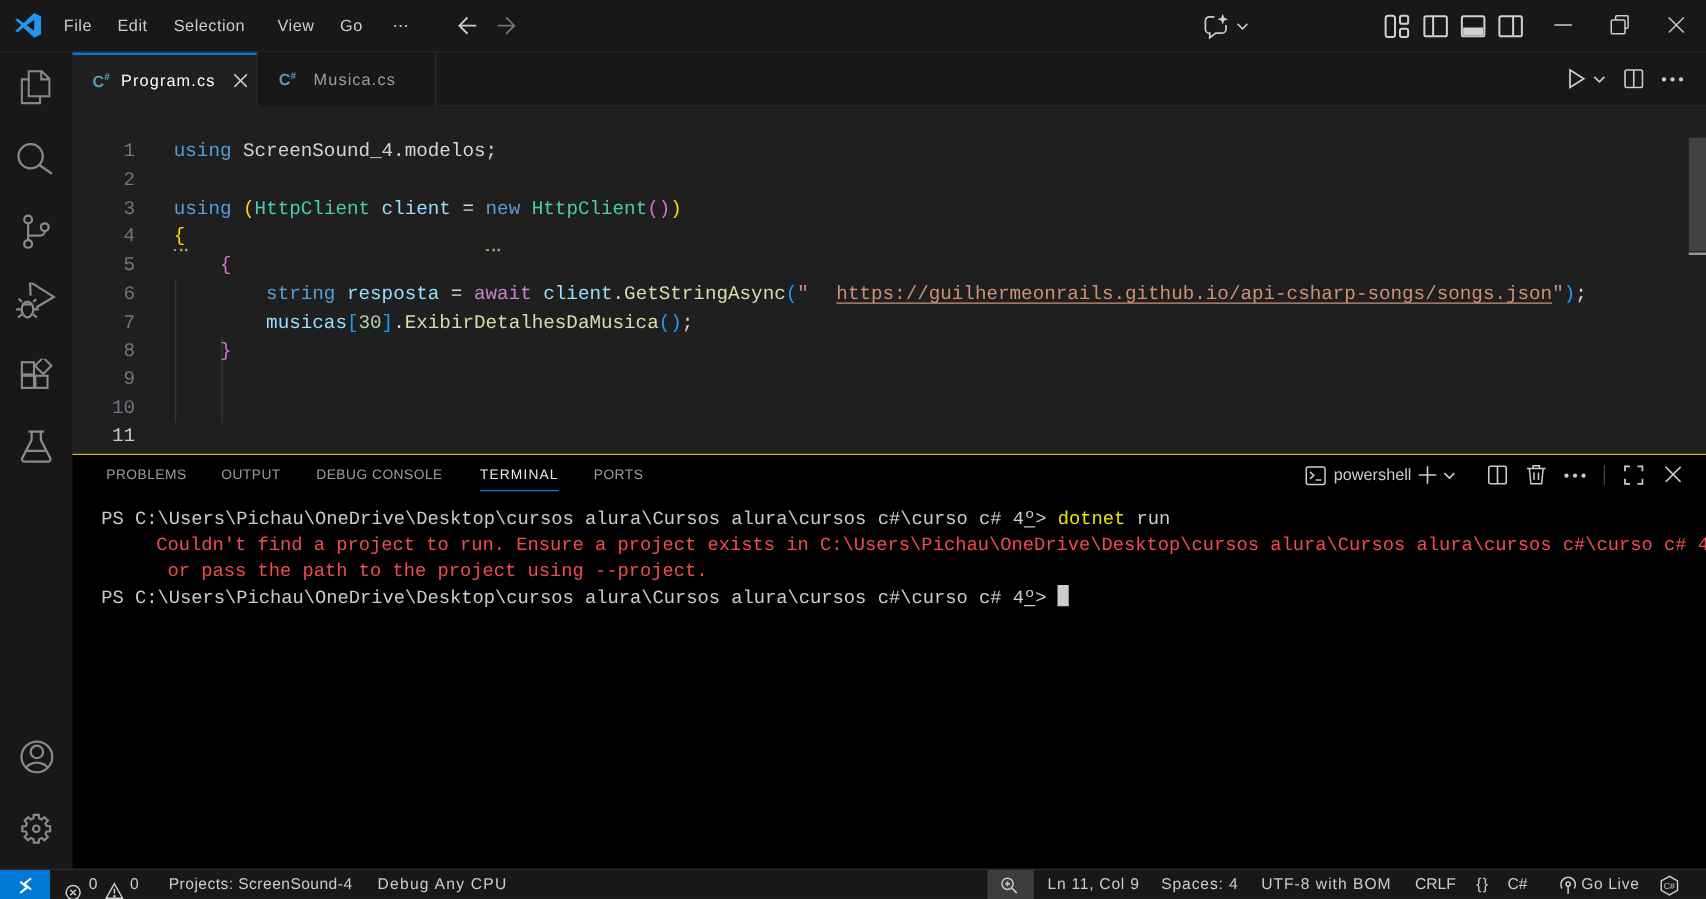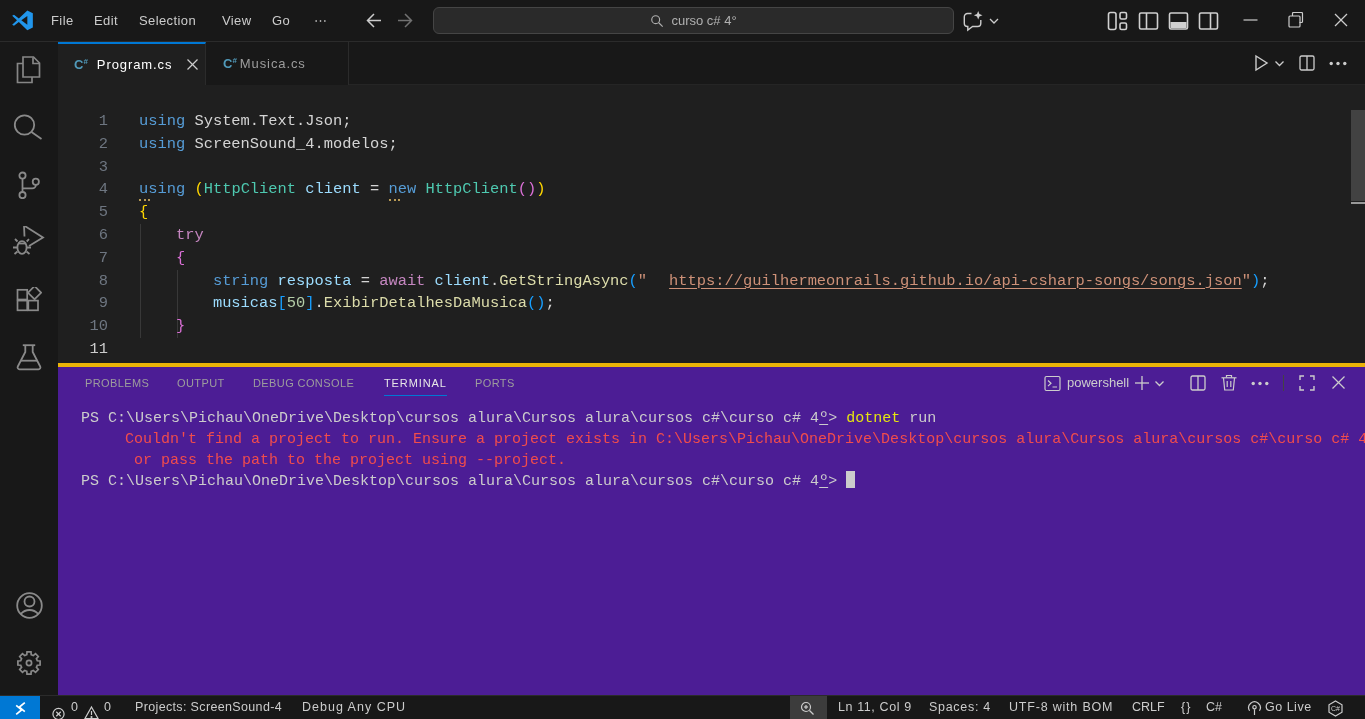--- a/index.html
+++ b/index.html
@@ -45,22 +45,22 @@
   #gutter div { height:22.8px; }
   #code { position:absolute; left:81px; top:0; color:#d4d4d4; }
   #code div { height:22.8px; white-space:pre; }
   .kw { color:#569cd6; } .ctl { color:#c586c0; } .typ { color:#4ec9b0; }
   .vr { color:#9cdcfe; } .mth { color:#dcdcaa; } .str { color:#ce9178; }
   .num { color:#b5cea8; } .b1 { color:#ffd700; } .b2 { color:#da70d6; } .b3 { color:#179fff; }
   .lnk { text-decoration:underline solid #ce9178 1px; text-underline-offset:3px;margin-left:22px; }
   .iguide { position:absolute; width:1px; background:#383838; }
 
   
-  #panel { position:absolute; left:0; top:321px; right:0; bottom:0; background:#4c1d95;
-    border-top:4px solid #eab308; }
+  #panel { position:absolute; left:0; top:321px; right:0; bottom:0; background:#000000;
+    border-top:1px solid #eab308; }
   .ptab { position:absolute; top:0; height:32px; line-height:32px; font-size:11px;
     letter-spacing:0.4px; color:#9d9d9d; }
   #terminal { position:absolute; left:23px; top:41px; font-family:"Liberation Mono",monospace;
     font-size:15px; line-height:21px; color:#cccccc; white-space:pre; }
   .tred { color:#f14c4c;margin-left:44px; } .tyel { color:#e5e510; }
   .cursorblk { display:inline-block; width:9px; height:17px; background:#cccccc; vertical-align:-3px; }
 
   
   #statusbar { position:absolute; left:0; bottom:0; width:1365px; height:24px; background:#181818;
     border-top:1px solid #2b2b2b; color:#cccccc; font-size:12.5px; }
@@ -81,27 +81,20 @@
     <span class="menu" style="left:139px">Selection</span>
     <span class="menu" style="left:222px">View</span>
     <span class="menu" style="left:272px">Go</span>
     <span class="menu" style="left:314px; letter-spacing:1px">⋯</span>
     <svg class="abs" style="left:366px;top:13px" width="16" height="15" viewBox="0 0 16 15" fill="none" stroke="#cccccc" stroke-width="1.5">
       <path d="M8 1 L1.5 7.5 L8 14 M1.5 7.5 H15"></path>
     </svg>
     <svg class="abs" style="left:397px;top:13px" width="16" height="15" viewBox="0 0 16 15" fill="none" stroke="#717171" stroke-width="1.5">
       <path d="M8 1 L14.5 7.5 L8 14 M14.5 7.5 H1"></path>
     </svg>
-    <div id="searchbox">
-      <svg width="14" height="14" viewBox="0 0 16 16" fill="none" stroke="#b0b0b0" stroke-width="1.3">
-        <circle cx="6.5" cy="6.5" r="4.5"></circle>
-          <line x1="10" y1="10" x2="14.5" y2="14.5"></line>
-      </svg>
-      <span>curso c# 4°</span>
-    </div>
 
     <svg class="abs" style="left:961px;top:9px" width="24" height="24" viewBox="0 0 24 24" fill="none" stroke="#cccccc" stroke-width="1.4">
       <path d="M10.5 4.5 H6.5 a3.2 3.2 0 0 0 -3.2 3.2 v6.6 a3.2 3.2 0 0 0 3.2 3.2 h0.3 v3.6 l4.8 -3.6 h5 a3.2 3.2 0 0 0 3.2 -3.2 V11"></path>
       <path d="M17.2 2 l1.2 3.1 3.1 1.2 -3.1 1.2 -1.2 3.1 -1.2 -3.1 -3.1 -1.2 3.1 -1.2 z" fill="#cccccc" stroke="none"></path>
     </svg>
     <svg class="abs" style="left:988px;top:16px" width="12" height="10" viewBox="0 0 12 10" fill="none" stroke="#cccccc" stroke-width="1.3">
       <path d="M2 3 l4 4 4 -4"></path>
     </svg>
 
     <svg class="abs" style="left:1107px;top:11px" width="21" height="20" viewBox="0 0 21 20" fill="none" stroke="#d0d0d0" stroke-width="1.6">
@@ -195,21 +188,21 @@
       <div class="tab" id="tab1">
         <span class="csicon" style="margin-left:16px">C<sup>#</sup></span>
         <span style="margin-left:9px;letter-spacing:0.9px">Program.cs</span>
         <svg style="margin-left:14px" width="13" height="13" viewBox="0 0 13 13" stroke="#cccccc" stroke-width="1.2">
           <line x1="1.5" y1="1.5" x2="11.5" y2="11.5"></line>
             <line x1="11.5" y1="1.5" x2="1.5" y2="11.5"></line>
         </svg>
       </div>
       <div class="tab" id="tab2">
         <span class="csicon" style="margin-left:17px">C<sup>#</sup></span>
-        <span style="margin-left:3px;letter-spacing:0.9px">Musica.cs</span>
+        <span style="margin-left:14px;letter-spacing:0.9px">Musica.cs</span>
       </div>
 
       <svg class="abs" style="left:1195px;top:12px" width="17" height="18" viewBox="0 0 17 18" fill="none" stroke="#cccccc" stroke-width="1.4">
         <path d="M3 2 L14 9 L3 16 Z"></path>
       </svg>
       <svg class="abs" style="left:1216px;top:18px" width="11" height="8" viewBox="0 0 11 8" fill="none" stroke="#cccccc" stroke-width="1.3">
         <path d="M1.5 1.5 l4 4 4 -4"></path>
       </svg>
       <svg class="abs" style="left:1241px;top:13px" width="16" height="16" viewBox="0 0 16 16" fill="none" stroke="#cccccc" stroke-width="1.3">
         <rect x="1" y="1" width="14" height="14" rx="1.5"></rect>
@@ -259,29 +252,27 @@
           <div>8</div>
           <div>9</div>
           <div>10</div>
           <div style="color:#cccccc">11</div>
       </div>
       <div class="iguide" style="left:81.5px;top:114px;height:114px"></div>
       <div class="abs" style="left:81px;top:89px;width:11px;border-top:2px dotted #b89a55"></div>
       <div class="abs" style="left:331px;top:89px;width:11px;border-top:2px dotted #b89a55"></div>
       <div class="iguide" style="left:118.5px;top:159.6px;height:68.4px"></div>
       <div id="code">
-        <div><span class="kw">using</span> System.Text.Json;</div>
         <div><span class="kw">using</span> ScreenSound_4.modelos;</div>
         <div></div>
         <div><span class="kw">using</span> <span class="b1">(</span><span class="typ">HttpClient</span> <span class="vr">client</span> = <span class="kw">new</span> <span class="typ">HttpClient</span><span class="b2">()</span><span class="b1">)</span></div>
         <div><span class="b1">{</span></div>
-        <div>    <span class="ctl">try</span></div>
         <div>    <span class="b2">{</span></div>
         <div>        <span class="kw">string</span> <span class="vr">resposta</span> = <span class="ctl">await</span> <span class="vr">client</span>.<span class="mth">GetStringAsync</span><span class="b3">(</span><span class="str">"<span class="lnk">https://guilhermeonrails.github.io/api-csharp-songs/songs.json</span>"</span><span class="b3">)</span>;</div>
-        <div>        <span class="vr">musicas</span><span class="b3">[</span><span class="num">50</span><span class="b3">]</span>.<span class="mth">ExibirDetalhesDaMusica</span><span class="b3">()</span>;</div>
+        <div>        <span class="vr">musicas</span><span class="b3">[</span><span class="num">30</span><span class="b3">]</span>.<span class="mth">ExibirDetalhesDaMusica</span><span class="b3">()</span>;</div>
         <div>    <span class="b2">}</span></div>
       </div>
       <div class="abs" style="right:0;top:0;width:14px;height:91px;background:#424242"></div>
       <div class="abs" style="right:0;top:92px;width:14px;height:2px;background:#999999"></div>
     </div>
 
     <div id="panel">
       <span class="ptab" style="left:27px">PROBLEMS</span>
       <span class="ptab" style="left:119px">OUTPUT</span>
       <span class="ptab" style="left:195px">DEBUG CONSOLE</span>

